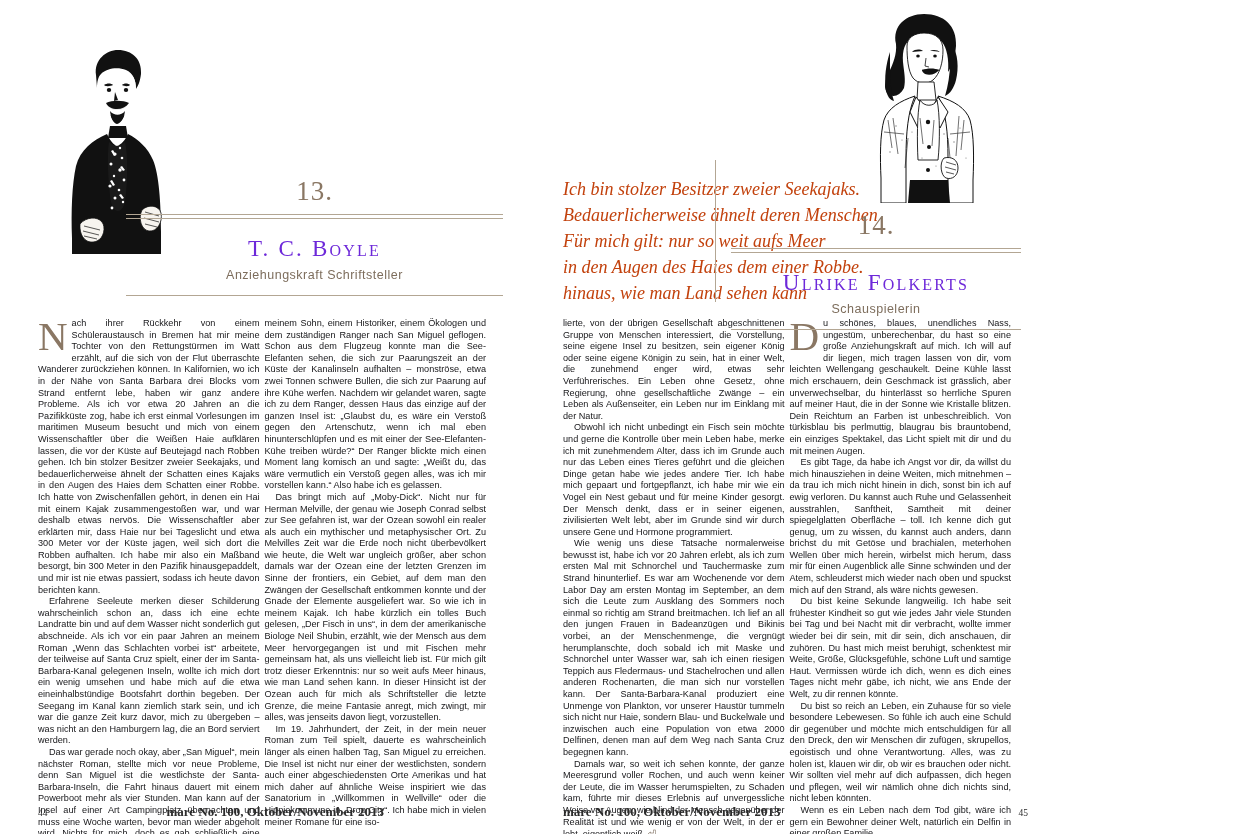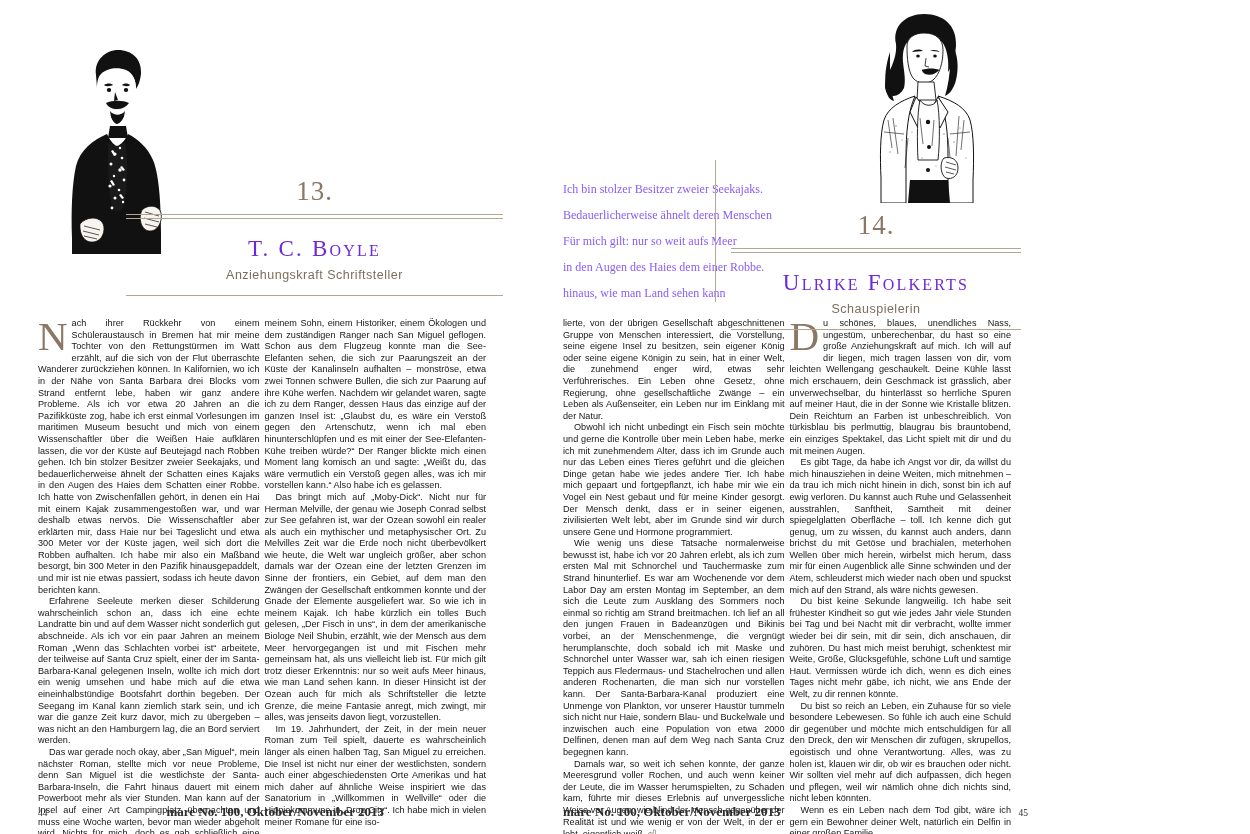--- a/index.html
+++ b/index.html
@@ -46,22 +46,22 @@
     font-family:"Liberation Sans", sans-serif;
     font-size:12.5px;color:#7d6d5c;letter-spacing:.5px;
     margin-top:7px;margin-bottom:13px;
   }
   .rule-single{border-top:1.3px solid #b3a693;width:100%;}
 
   
   .pullquote{
     position:absolute;left:0;top:176px;width:300px;
     font-family:"Liberation Serif", serif;
-    font-size:12px;line-height:26px;
-    color:#8b5cf6;
+    font-style:italic;font-size:18px;line-height:26px;
+    color:#c2410c;
   }
   .pullquote div{white-space:nowrap;}
   .vrule{
     position:absolute;left:152px;top:160px;width:0;height:142px;
     border-left:1.1px solid #b3a693;
   }
 
   
   .cols{display:flex;gap:5px;margin-top:18px;}
   .col{width:calc(50% - 11px);}

